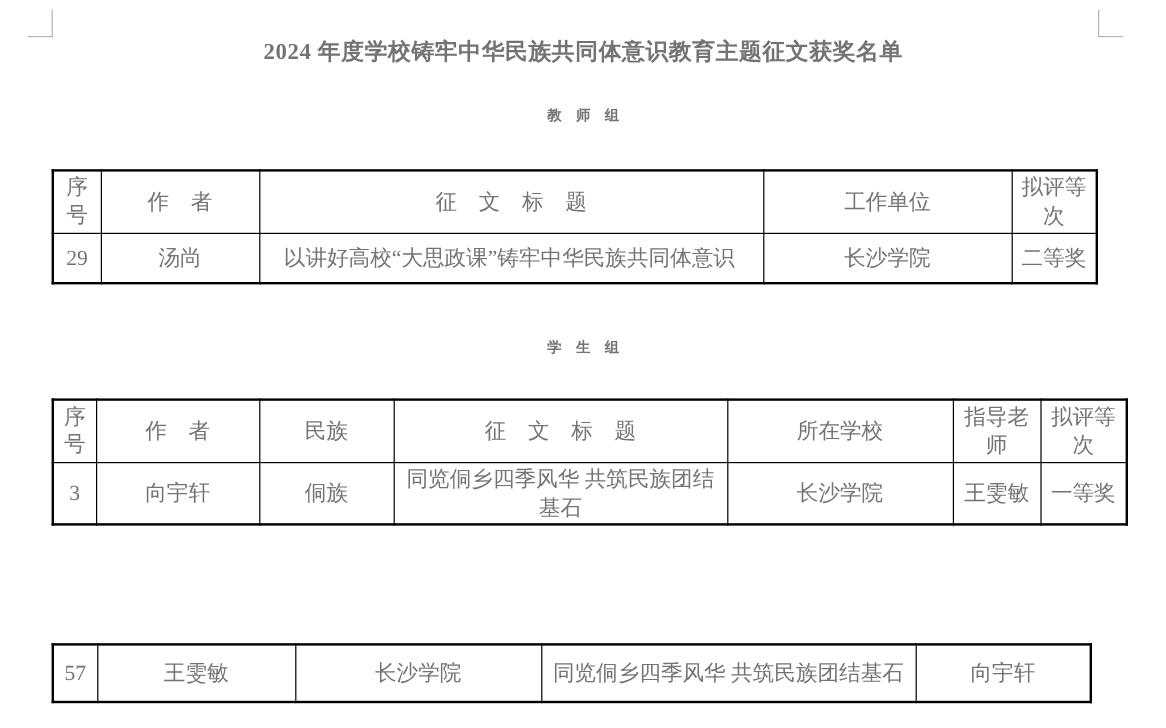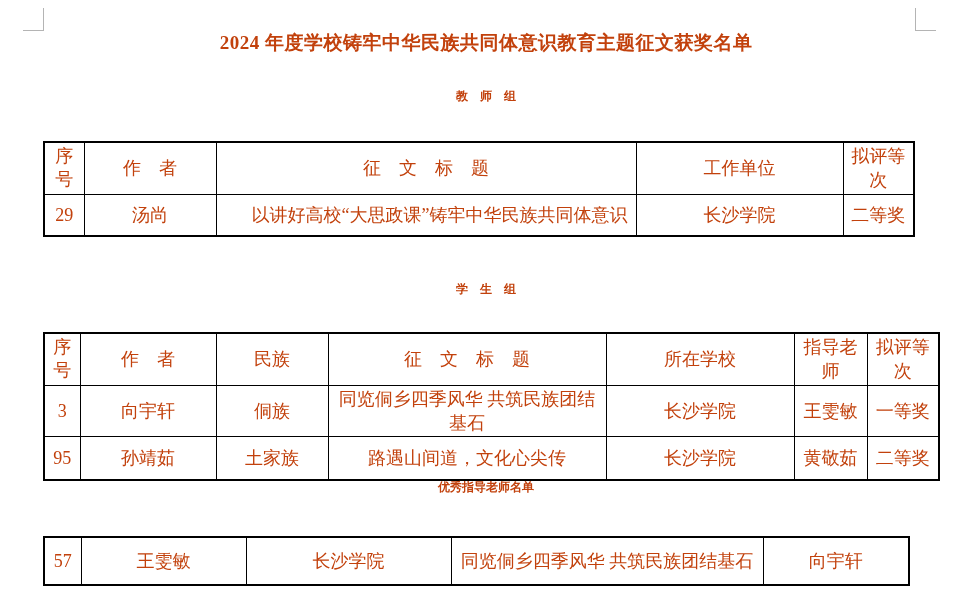--- a/index.html
+++ b/index.html
@@ -1,21 +1,21 @@
 <!DOCTYPE html>
 <html><head>
 <meta charset="utf-8">
 <style>
   html,body{margin:0;padding:0;background:#e9e9e9;}
   .page{
     position:relative;
     width:972px;height:607px;
     background:#ffffff;
     font-family:"Liberation Serif","DejaVu Serif",serif;
-    color:#c2410c;
+    color:#737373;
     overflow:hidden;
   }
   
   .mark{position:absolute;width:20px;height:22px;top:8px;}
   .mark.left{left:23px;border-right:1px solid #b4b4b4;border-bottom:1px solid #b4b4b4;}
   .mark.right{left:915px;border-left:1px solid #b4b4b4;border-bottom:1px solid #b4b4b4;}
 
   .doc-title{
     position:absolute;top:30px;left:0;width:972px;
     text-align:center;font-size:19px;font-weight:bold;letter-spacing:.5px;
@@ -38,21 +38,21 @@
     text-align:center;vertical-align:middle;
     padding:1px 2px;
     overflow:hidden;
     line-height:1.35;
   }
   table{border:2px solid #000;}
   #teacher-table{left:43px;top:141px;width:870px;}
   #student-table{left:43px;top:332px;width:895px;}
   #advisor-table{left:43px;top:536px;width:865px;}
 
-  td.left{text-align:right;padding-left:5px;padding-right:8px;}
+  td.left{text-align:center;padding-left:5px;padding-right:8px;}
   .stack{display:inline-block;max-width:1.05em;word-break:break-all;line-height:1.25;}
 </style>
 </head>
 <body>
 
 <div class="page">
 
   <div class="mark left"></div>
   <div class="mark right"></div>
 
@@ -110,33 +110,23 @@
     </tr>
     <tr style="height:41px">
       <td>3</td>
       <td>向宇轩</td>
       <td>侗族</td>
       <td>同览侗乡四季风华 共筑民族团结基石</td>
       <td>长沙学院</td>
       <td>王雯敏</td>
       <td>一等奖</td>
     </tr>
-    <tr style="height:43px">
-      <td>95</td>
-      <td>孙靖茹</td>
-      <td>土家族</td>
-      <td>路遇山间道，文化心尖传</td>
-      <td>长沙学院</td>
-      <td>黄敬茹</td>
-      <td>二等奖</td>
-    </tr>
   </tbody>
     </table>
 
-  <div class="section-heading" id="h-advisors">优秀指导老师名单</div>
 
   <table id="advisor-table">
     <colgroup>
       <col style="width:37px">
         <col style="width:165px">
         <col style="width:205px">
       <col style="width:312px">
         <col style="width:146px">
     </colgroup>
     <tbody>

